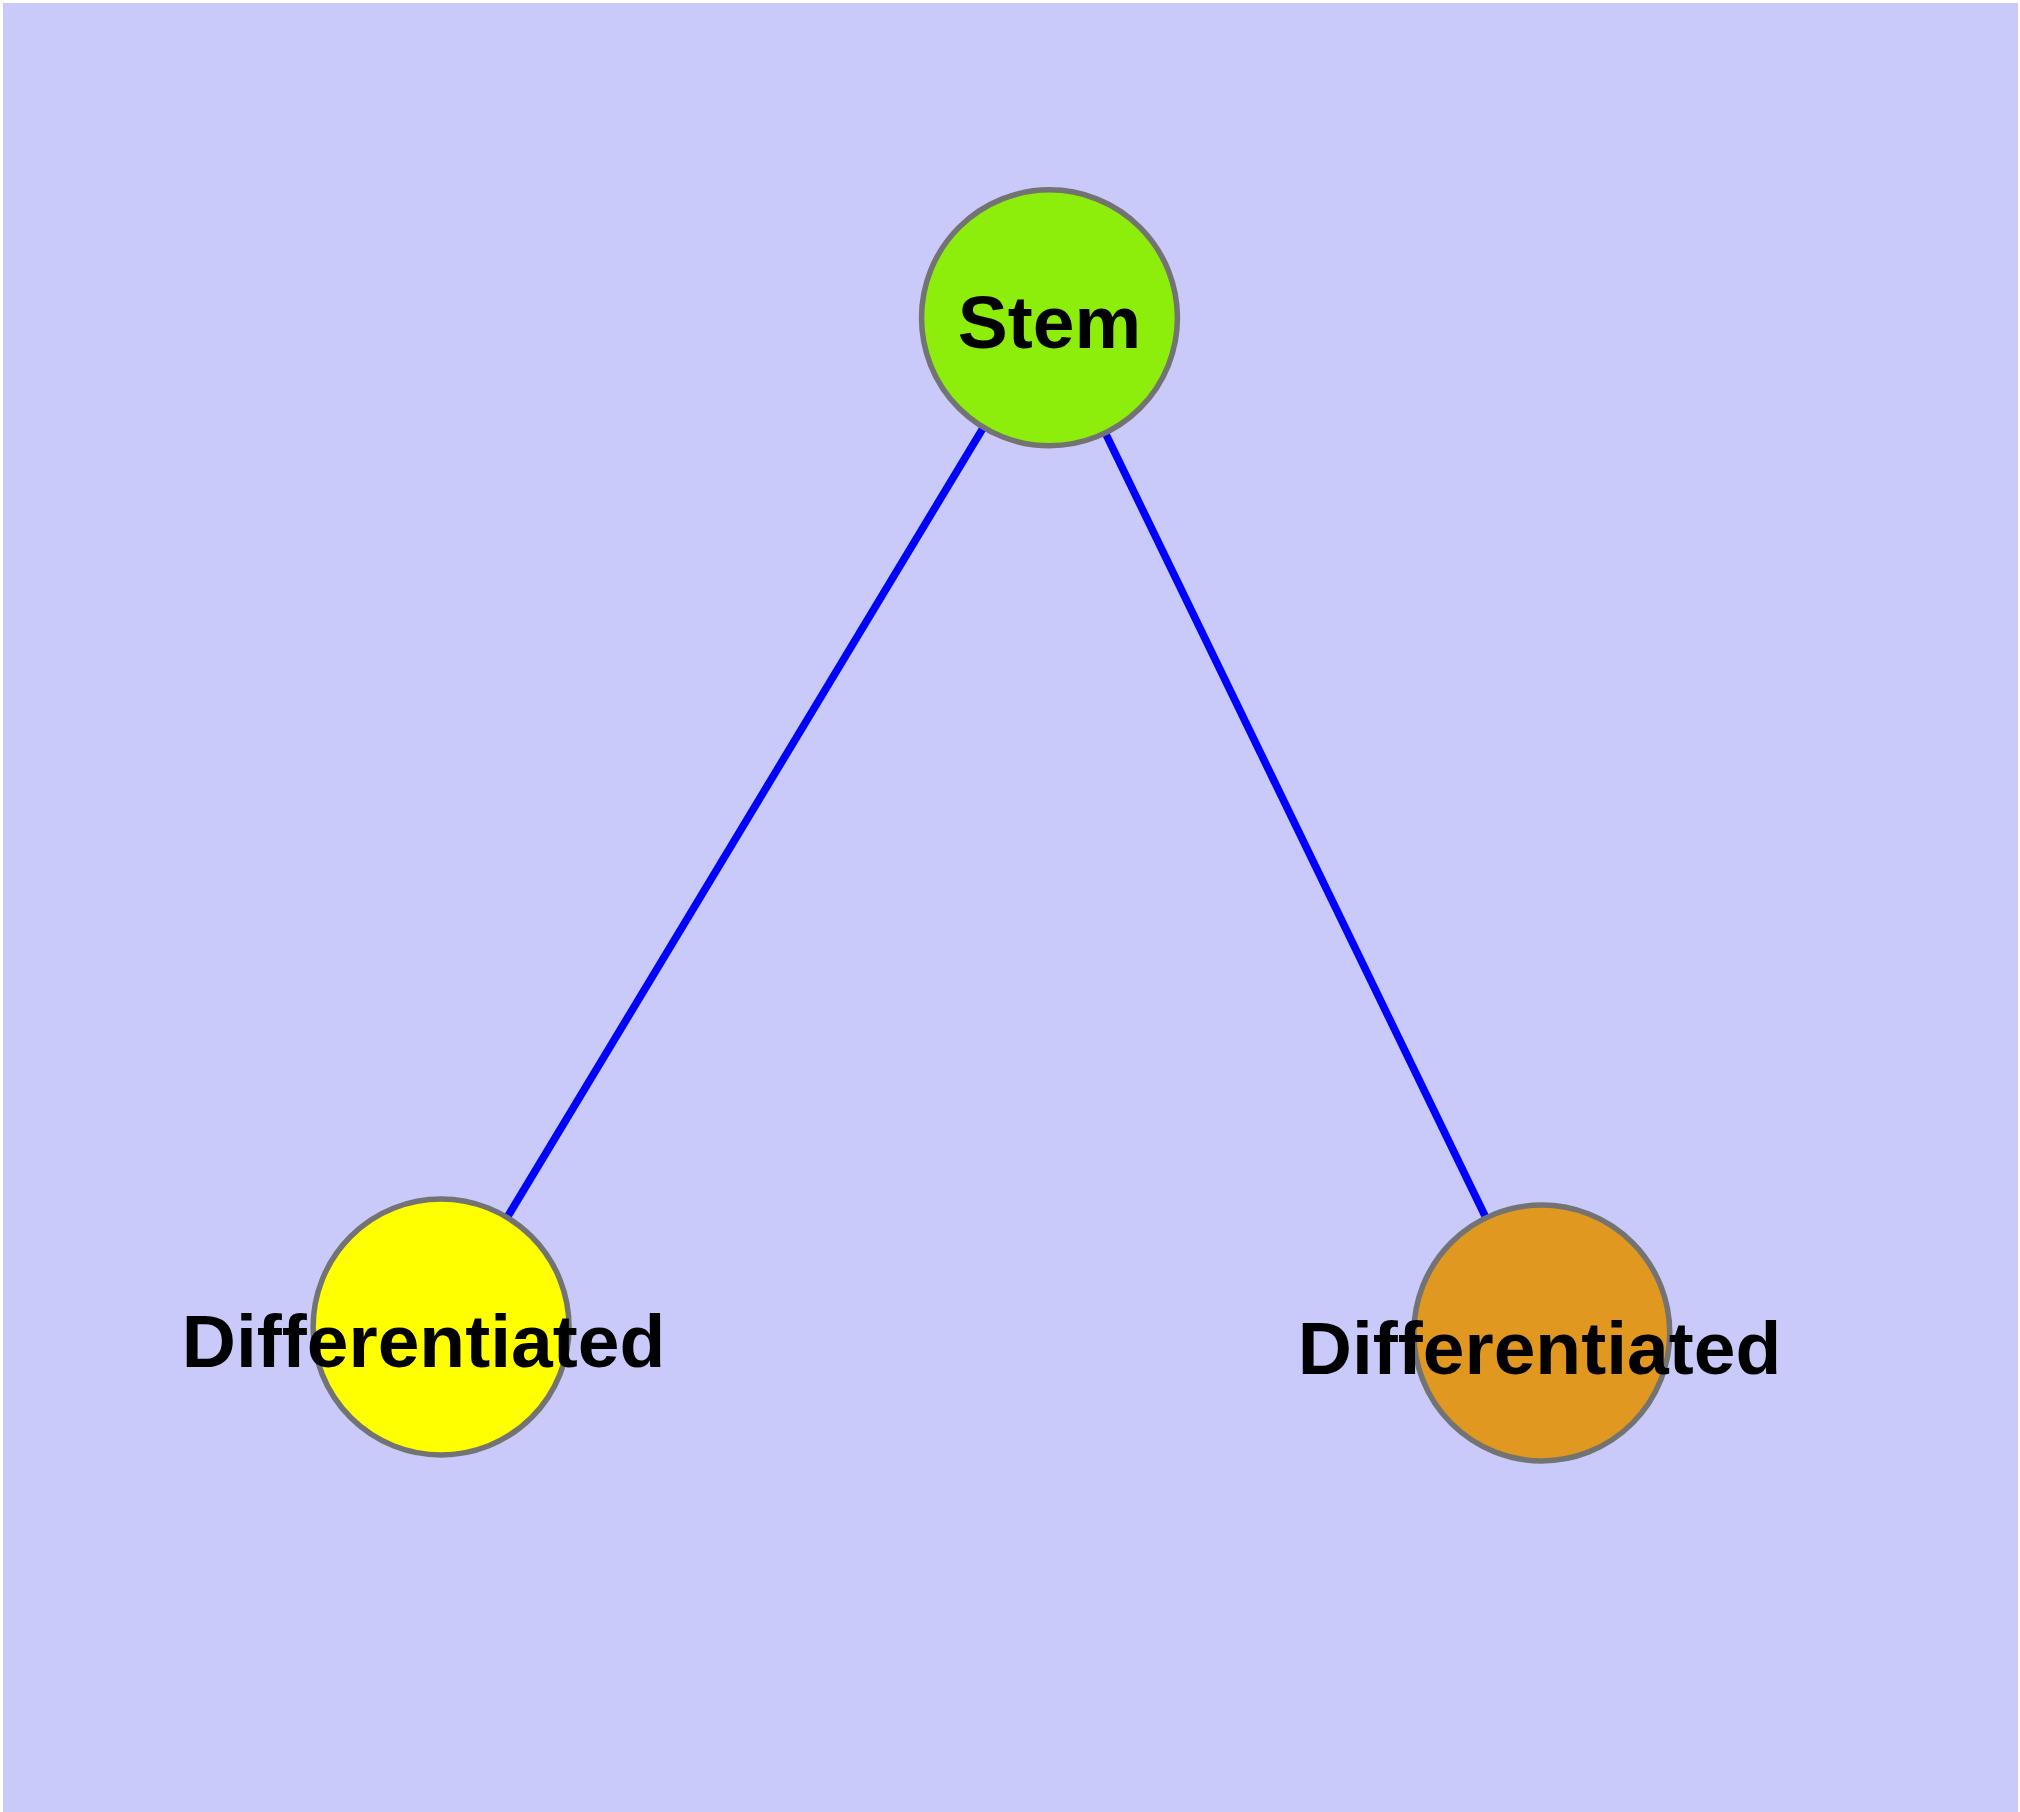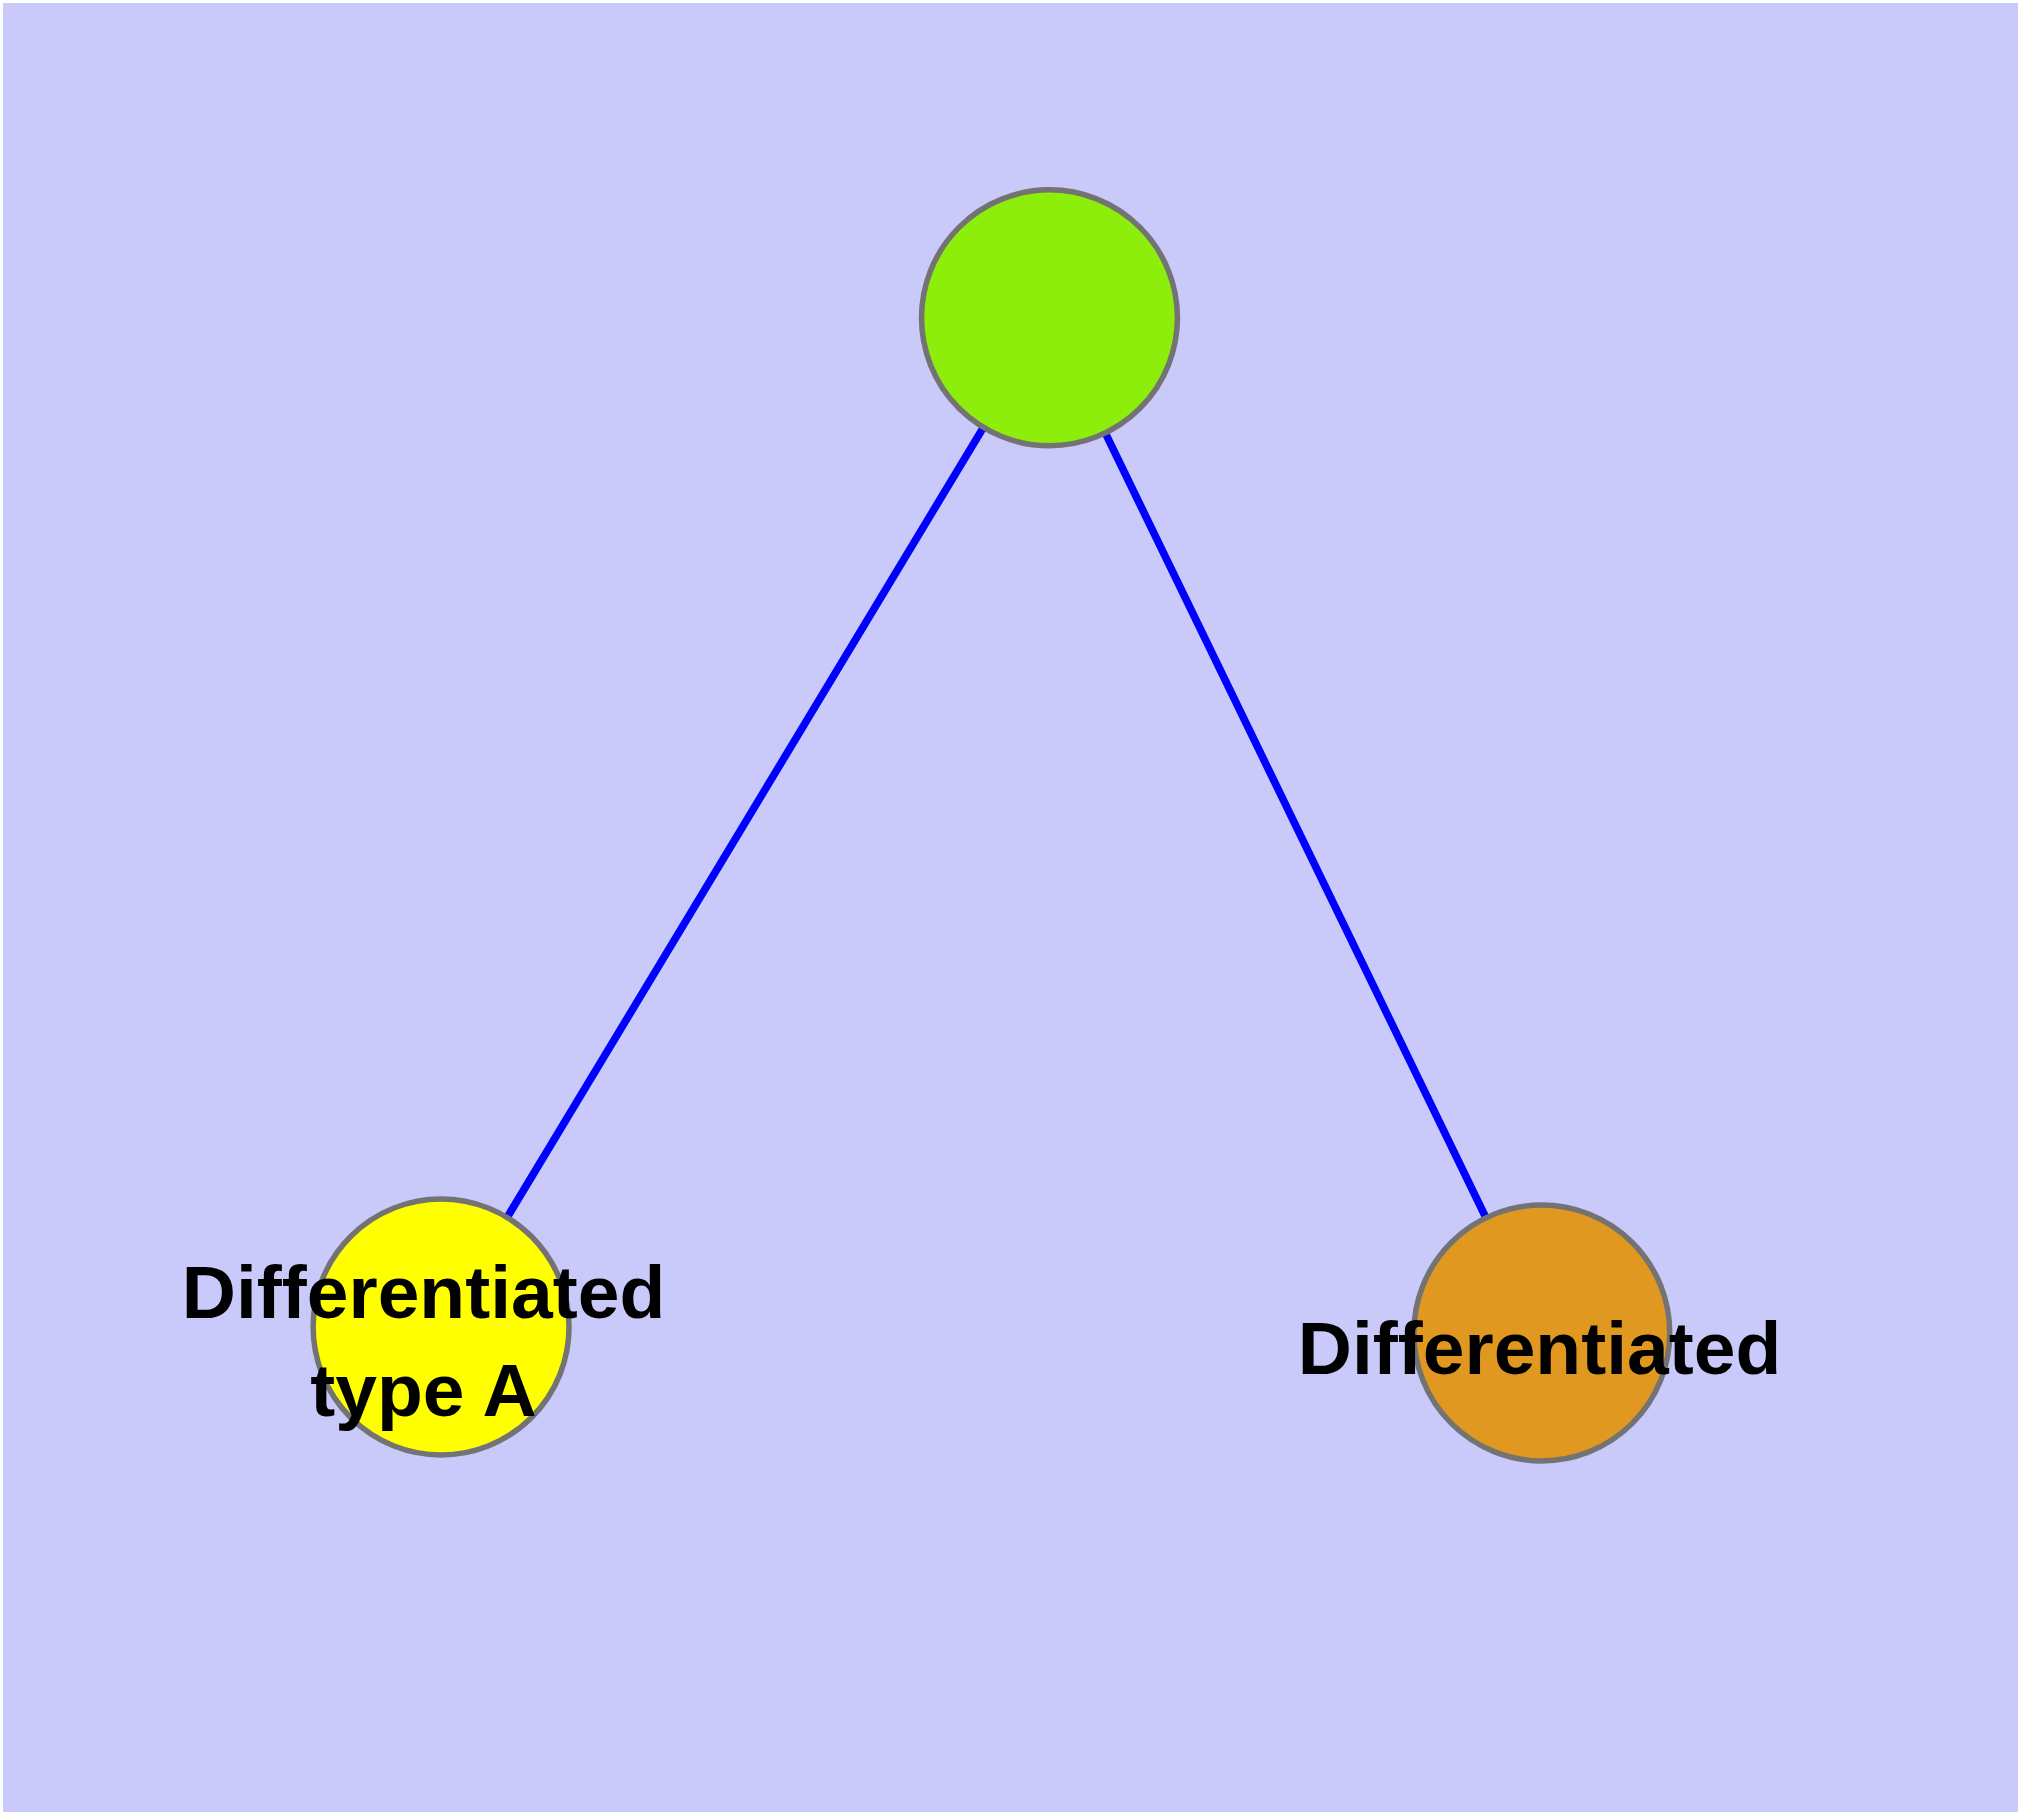--- a/index.html
+++ b/index.html
@@ -45,24 +45,24 @@
 
   <svg class="graph-svg" viewBox="0 0 2378 2135">
     <line x1="1235" y1="371" x2="517" y2="1562" stroke="#0000FF" stroke-width="9"></line>
     <line x1="1235" y1="371" x2="1816" y2="1569" stroke="#0000FF" stroke-width="9"></line>
 
     <circle cx="1235" cy="371" r="151" fill="#8CEE0A" stroke="#737373" stroke-width="6.5"></circle>
     <circle cx="517" cy="1562" r="151" fill="#FFFF00" stroke="#737373" stroke-width="6.5"></circle>
     <circle cx="1816" cy="1569" r="151" fill="#E09820" stroke="#737373" stroke-width="6.5"></circle>
   </svg>
 
+  <div class="node-label" style="left:1047px; top:319px;">Stem</div>
 
   <div class="node-label" style="left:421px; top:1338px;">
     <div>Differentiated</div>
-    <div>type A</div>
   </div>
 
   <div class="node-label" style="left:1537px; top:1345px;">
     <div>Differentiated</div>
   </div>
 
 </div>
 
 
 </body></html>

